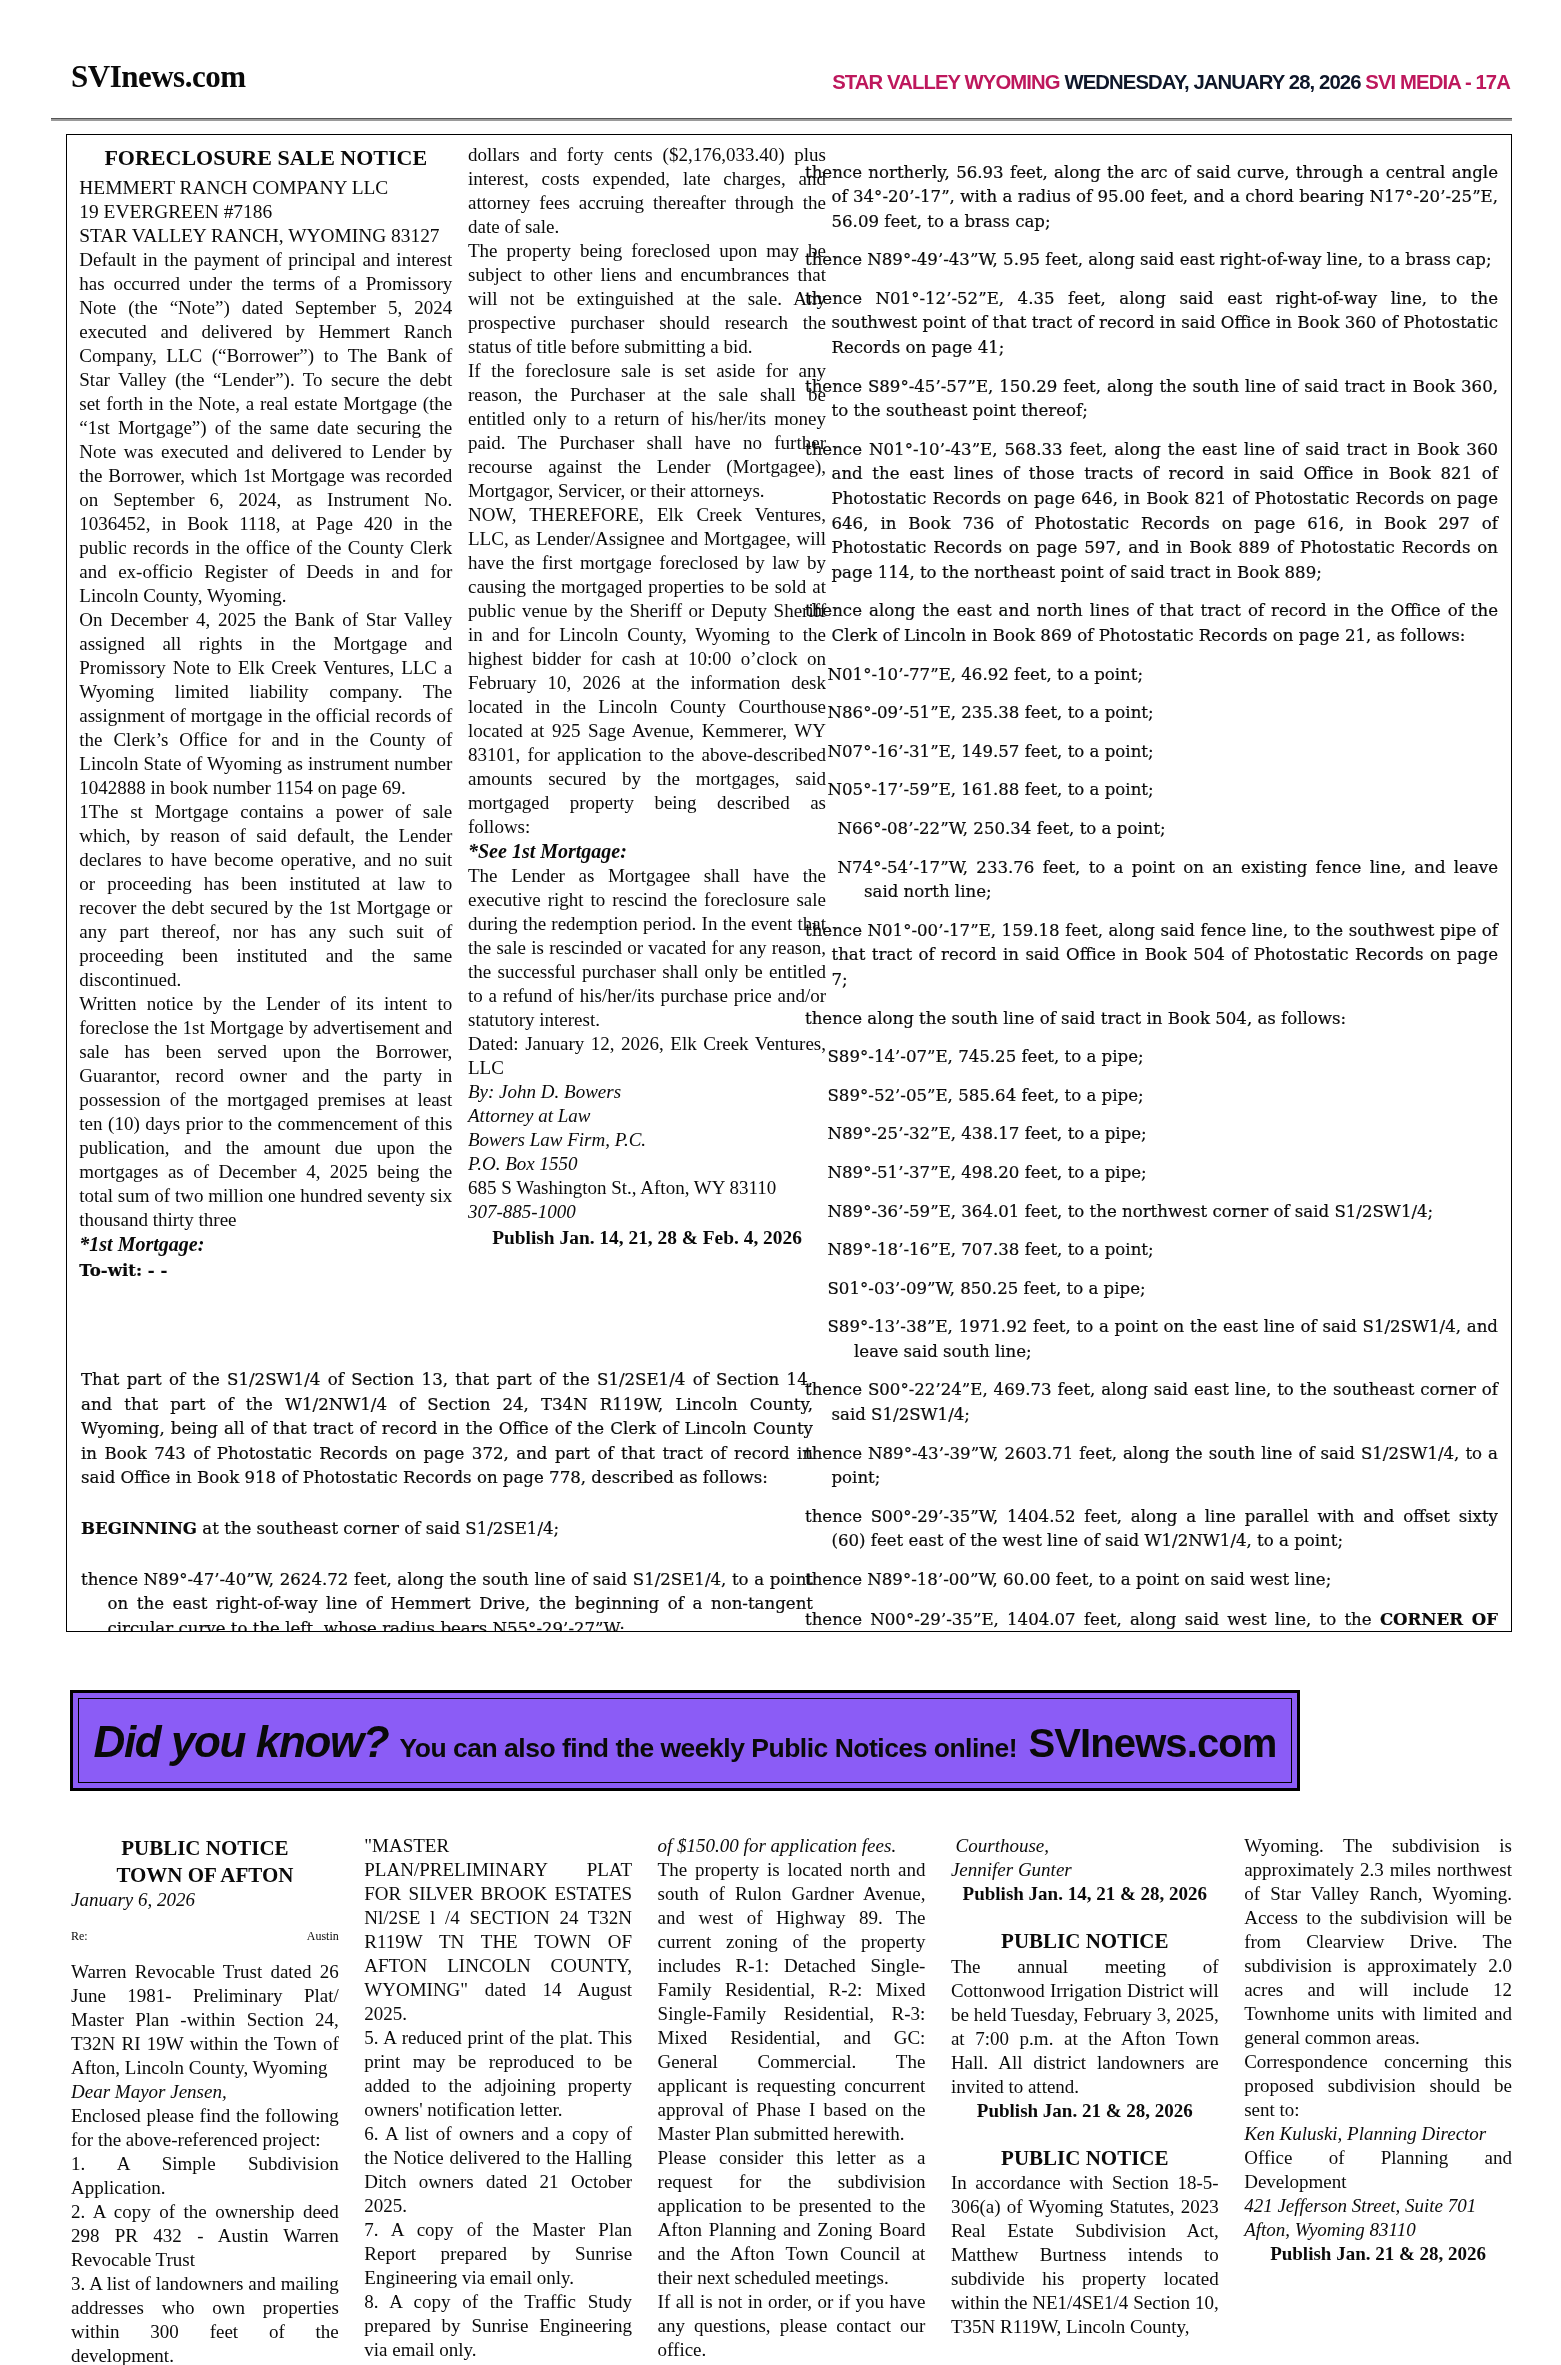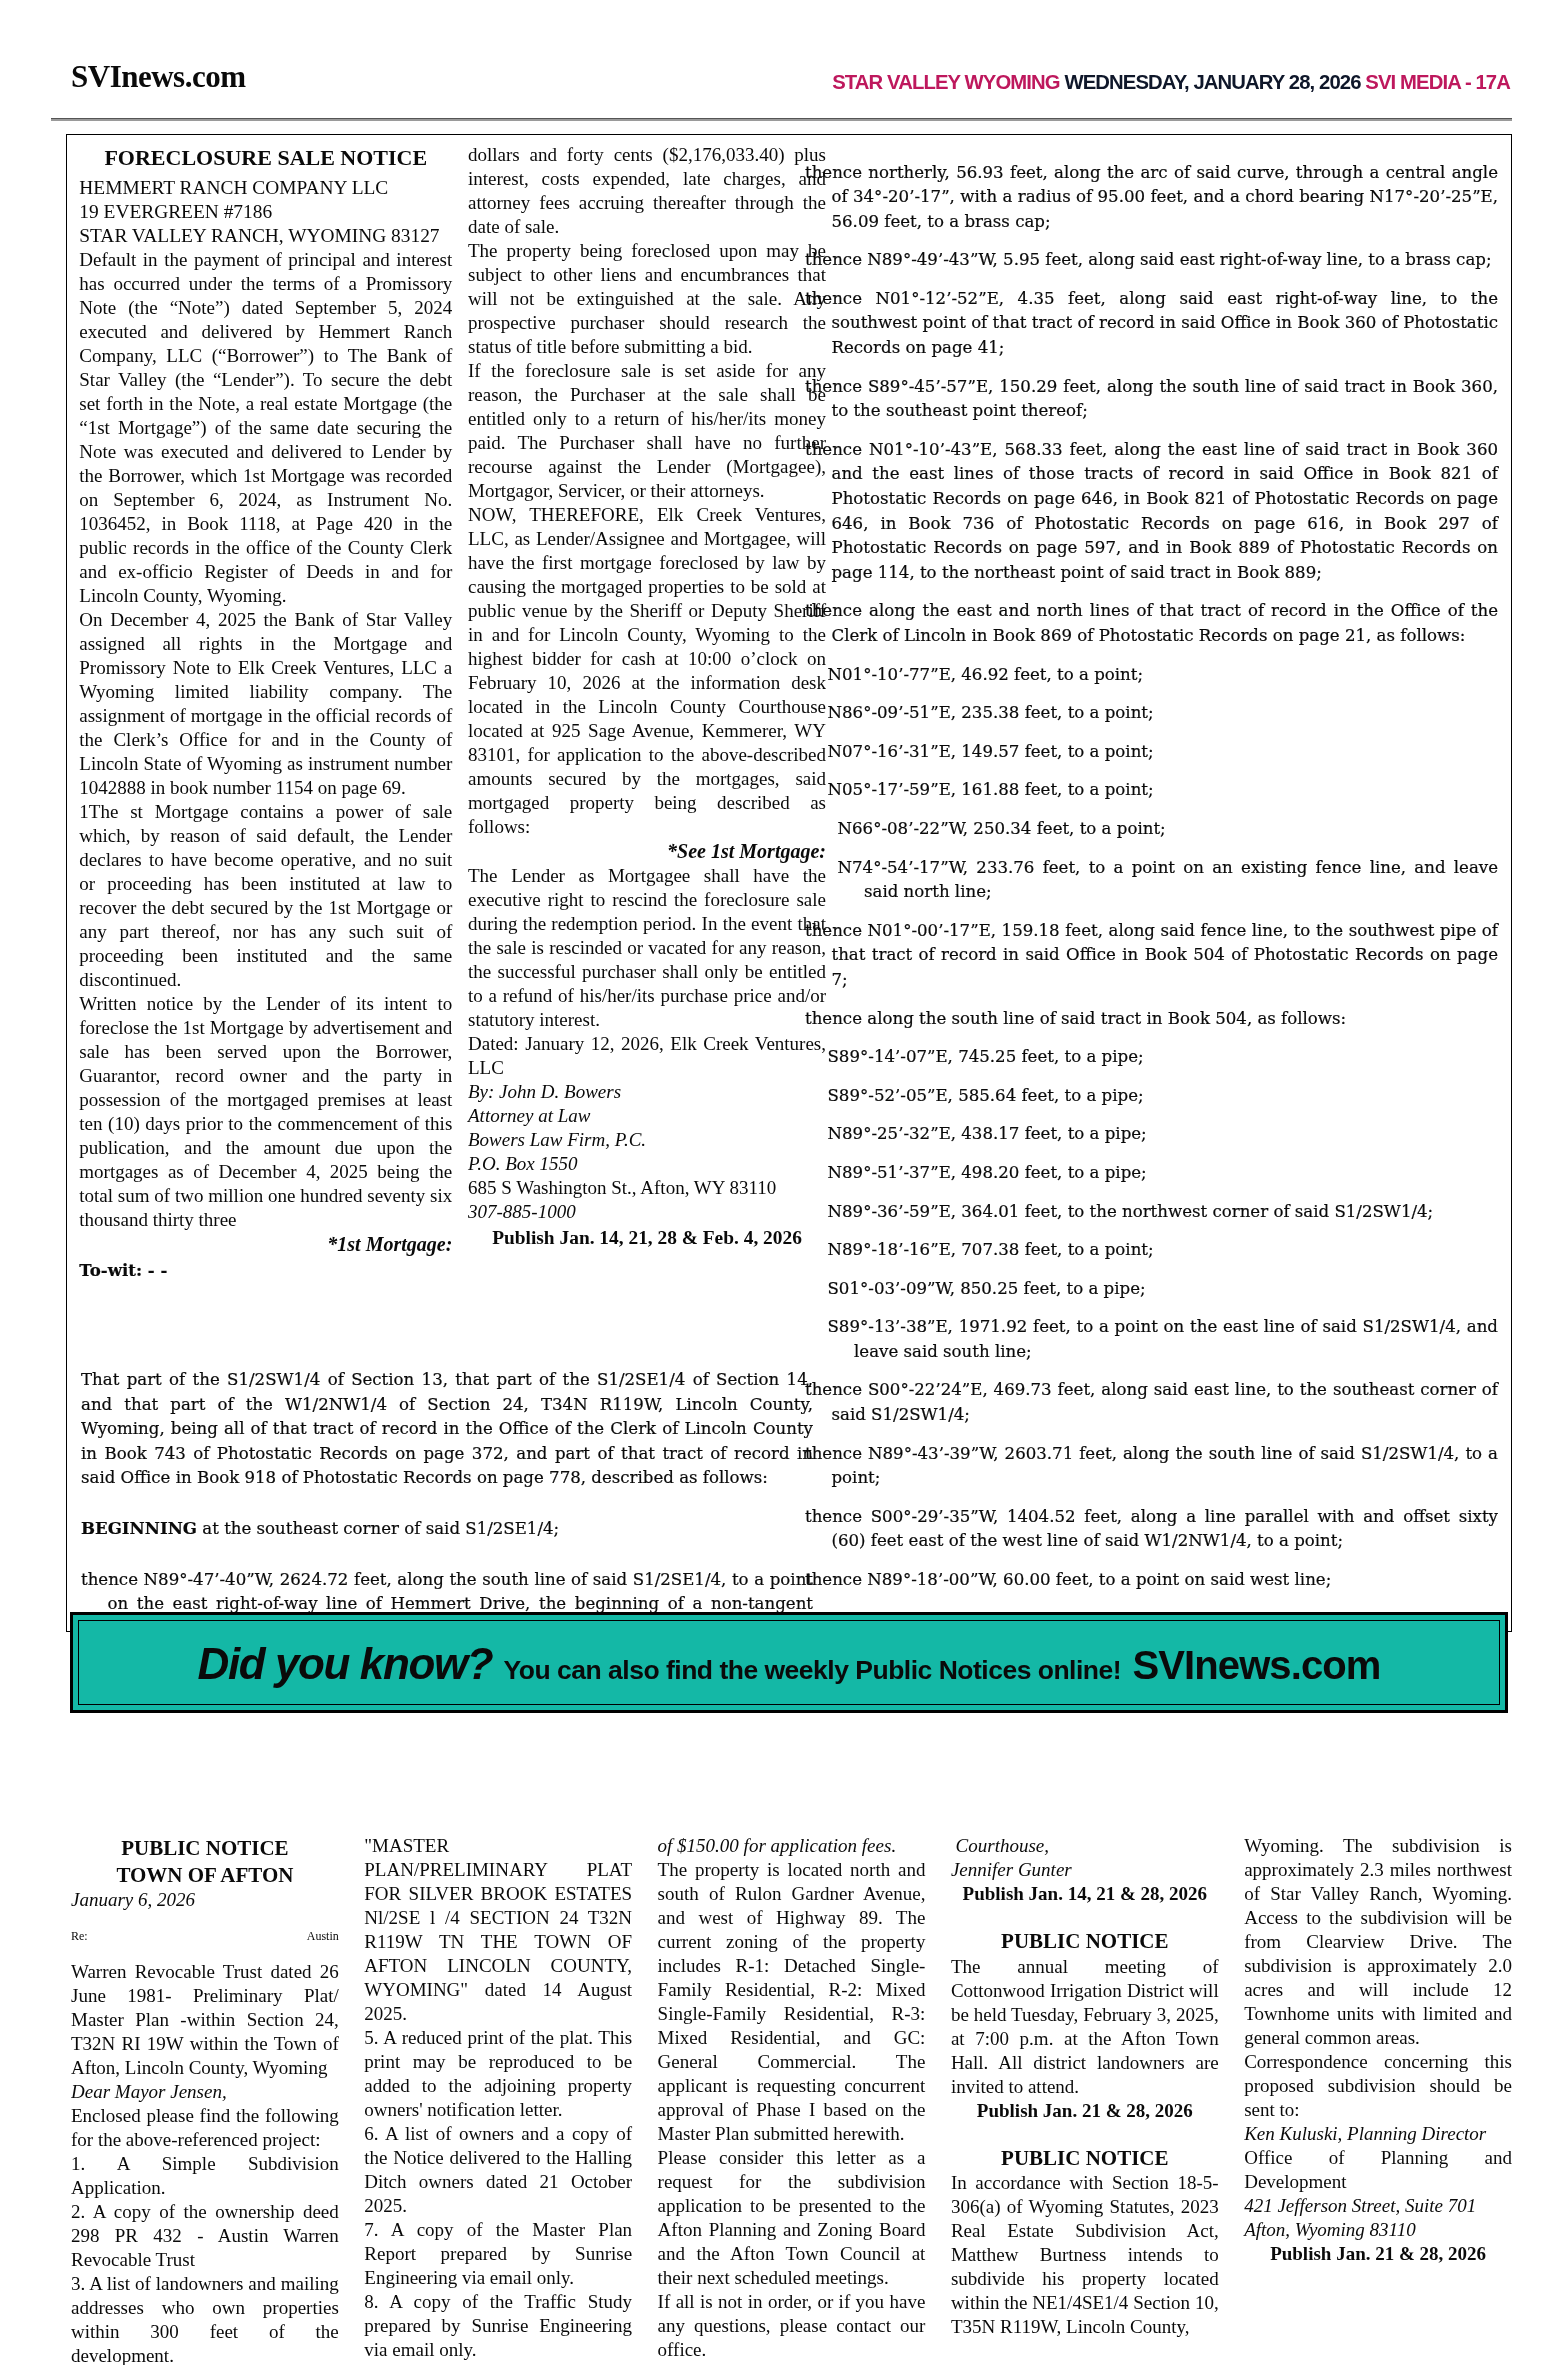--- a/index.html
+++ b/index.html
@@ -20,34 +20,34 @@
   .fc-box{position:absolute;left:66px;top:134px;width:1446px;height:1498px;
           border:1.9px solid #000;box-sizing:border-box;background:#fff;overflow:hidden;}
   .fc-col1{position:absolute;left:12.3px;top:4.7px;width:373px;}
   .fc-col2{position:absolute;left:401px;top:7.6px;width:358px;}
   .fc-col3{position:absolute;left:738px;top:25.5px;width:693px;}
   .fc-legal{position:absolute;left:14px;top:1233px;width:732px;}
   .fc-title{font-size:22px;font-weight:bold;text-align:center;margin:5.7px 0 4.7px 0;letter-spacing:0px;}
   .np{font-size:19px;line-height:24px;margin:0;text-align:justify;}
   .np-l{font-size:19px;line-height:24px;margin:0;text-align:left;font-style:italic;}
   .addr{font-size:19.4px;line-height:24px;margin:0;text-align:left;}
-  .mort-label{font-size:20px;line-height:25.5px;font-weight:bold;font-style:italic;margin:0 0 0 0;text-align:right;}
+  .mort-label{font-size:20px;line-height:25.5px;font-weight:bold;font-style:italic;margin:0 0 0 0;}
   .towit{margin:12.3px 0 0 11.4px;}
   .pub{font-size:19.4px;line-height:24.6px;font-weight:bold;text-align:center;margin:1.9px 0 0 0;}
   
   .sc{font-family:"DejaVu Serif",serif;font-size:16.6px;line-height:24.6px;margin:0;
       -webkit-text-stroke:0.2px currentColor;text-align:justify;}
   .sc b{font-weight:bold;}
   .h{padding-left:26.5px;text-indent:-26.5px;margin-bottom:14px;}
   .i{padding-left:49px;text-indent:-26.5px;margin-bottom:14px;}
   .i2{padding-left:59px;text-indent:-26.5px;margin-bottom:14px;}
   .gap-t{margin-top:25.5px;}
   
-  .banner{position:absolute;left:70px;top:1612px;width:1438px;height:101px;
-          border:3.8px solid #000;box-sizing:border-box;background:#14b8a6;}
+  .banner{position:absolute;left:70px;top:1690px;width:1230px;height:101px;
+          border:3.8px solid #000;box-sizing:border-box;background:#8b5cf6;}
   .banner-in{position:absolute;left:4.7px;right:4.7px;top:4.7px;bottom:4.7px;border:1.9px solid #000;
              display:flex;align-items:baseline;justify-content:center;gap:11.4px;
              font-family:"Liberation Sans",sans-serif;padding-top:18px;box-sizing:border-box;}
   .b-big{font-weight:900;font-style:italic;font-size:44px;letter-spacing:-1.4px;}
   .b-mid{font-weight:bold;font-size:26.5px;letter-spacing:-0.5px;}
   .b-site{font-weight:bold;font-size:40px;letter-spacing:-0.9px;}
   
   .notices{position:absolute;left:71px;top:1821px;width:1441px;height:568px;
            display:flex;gap:25.5px;overflow:hidden;}
   .ncol{flex:1;min-width:0;}

